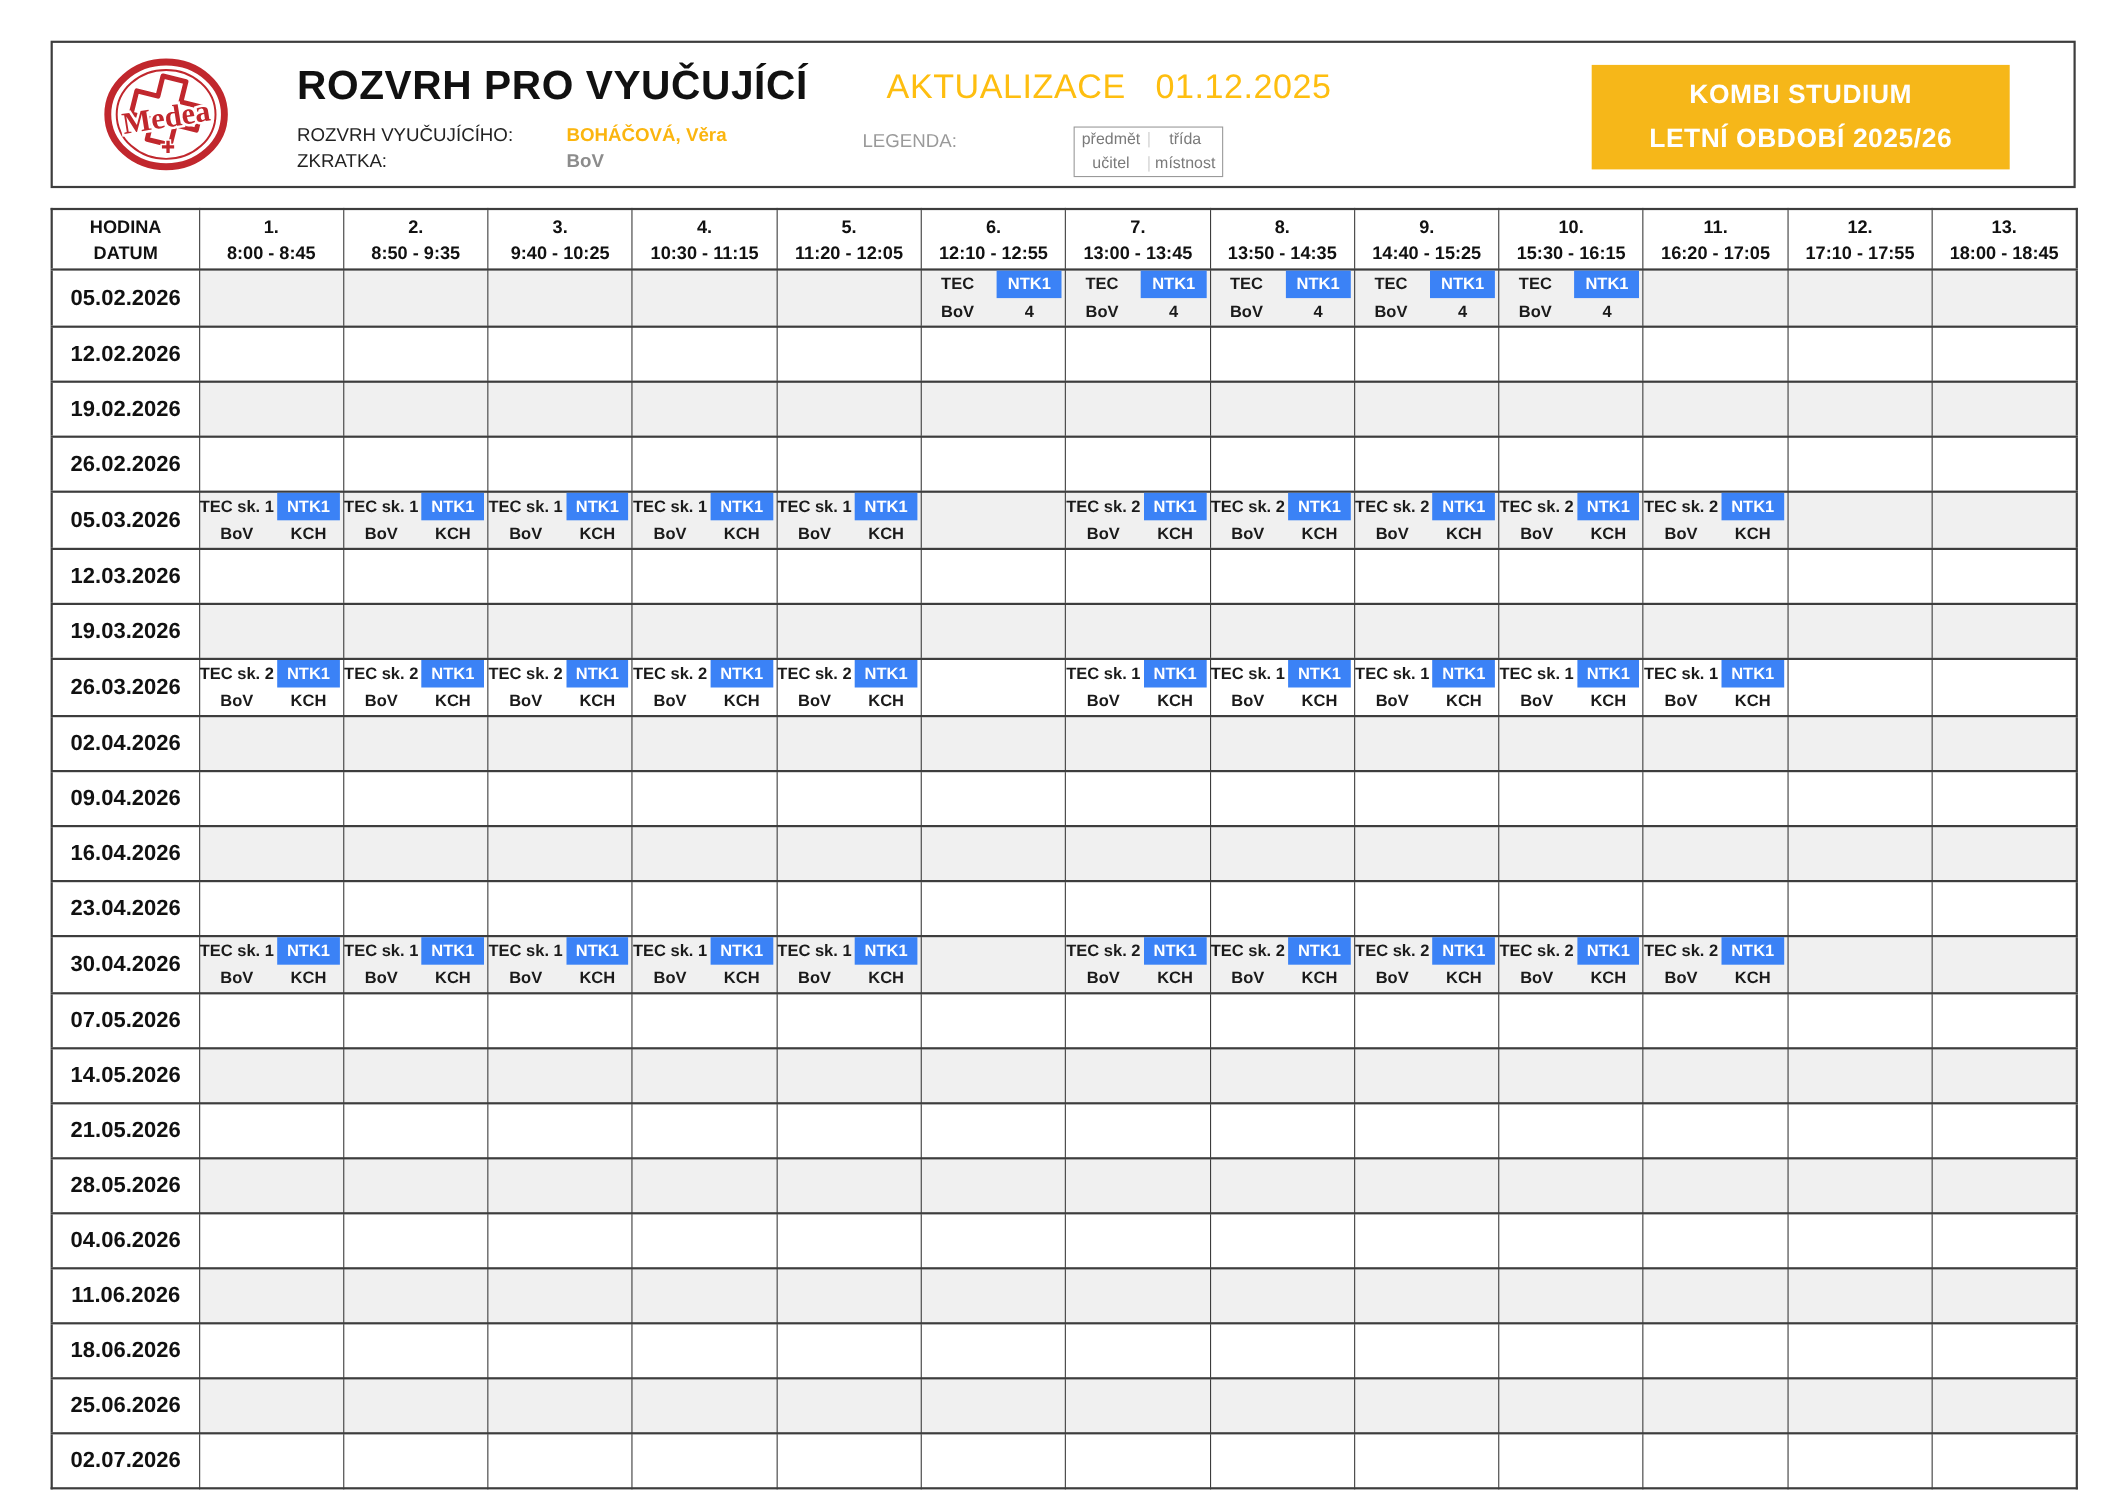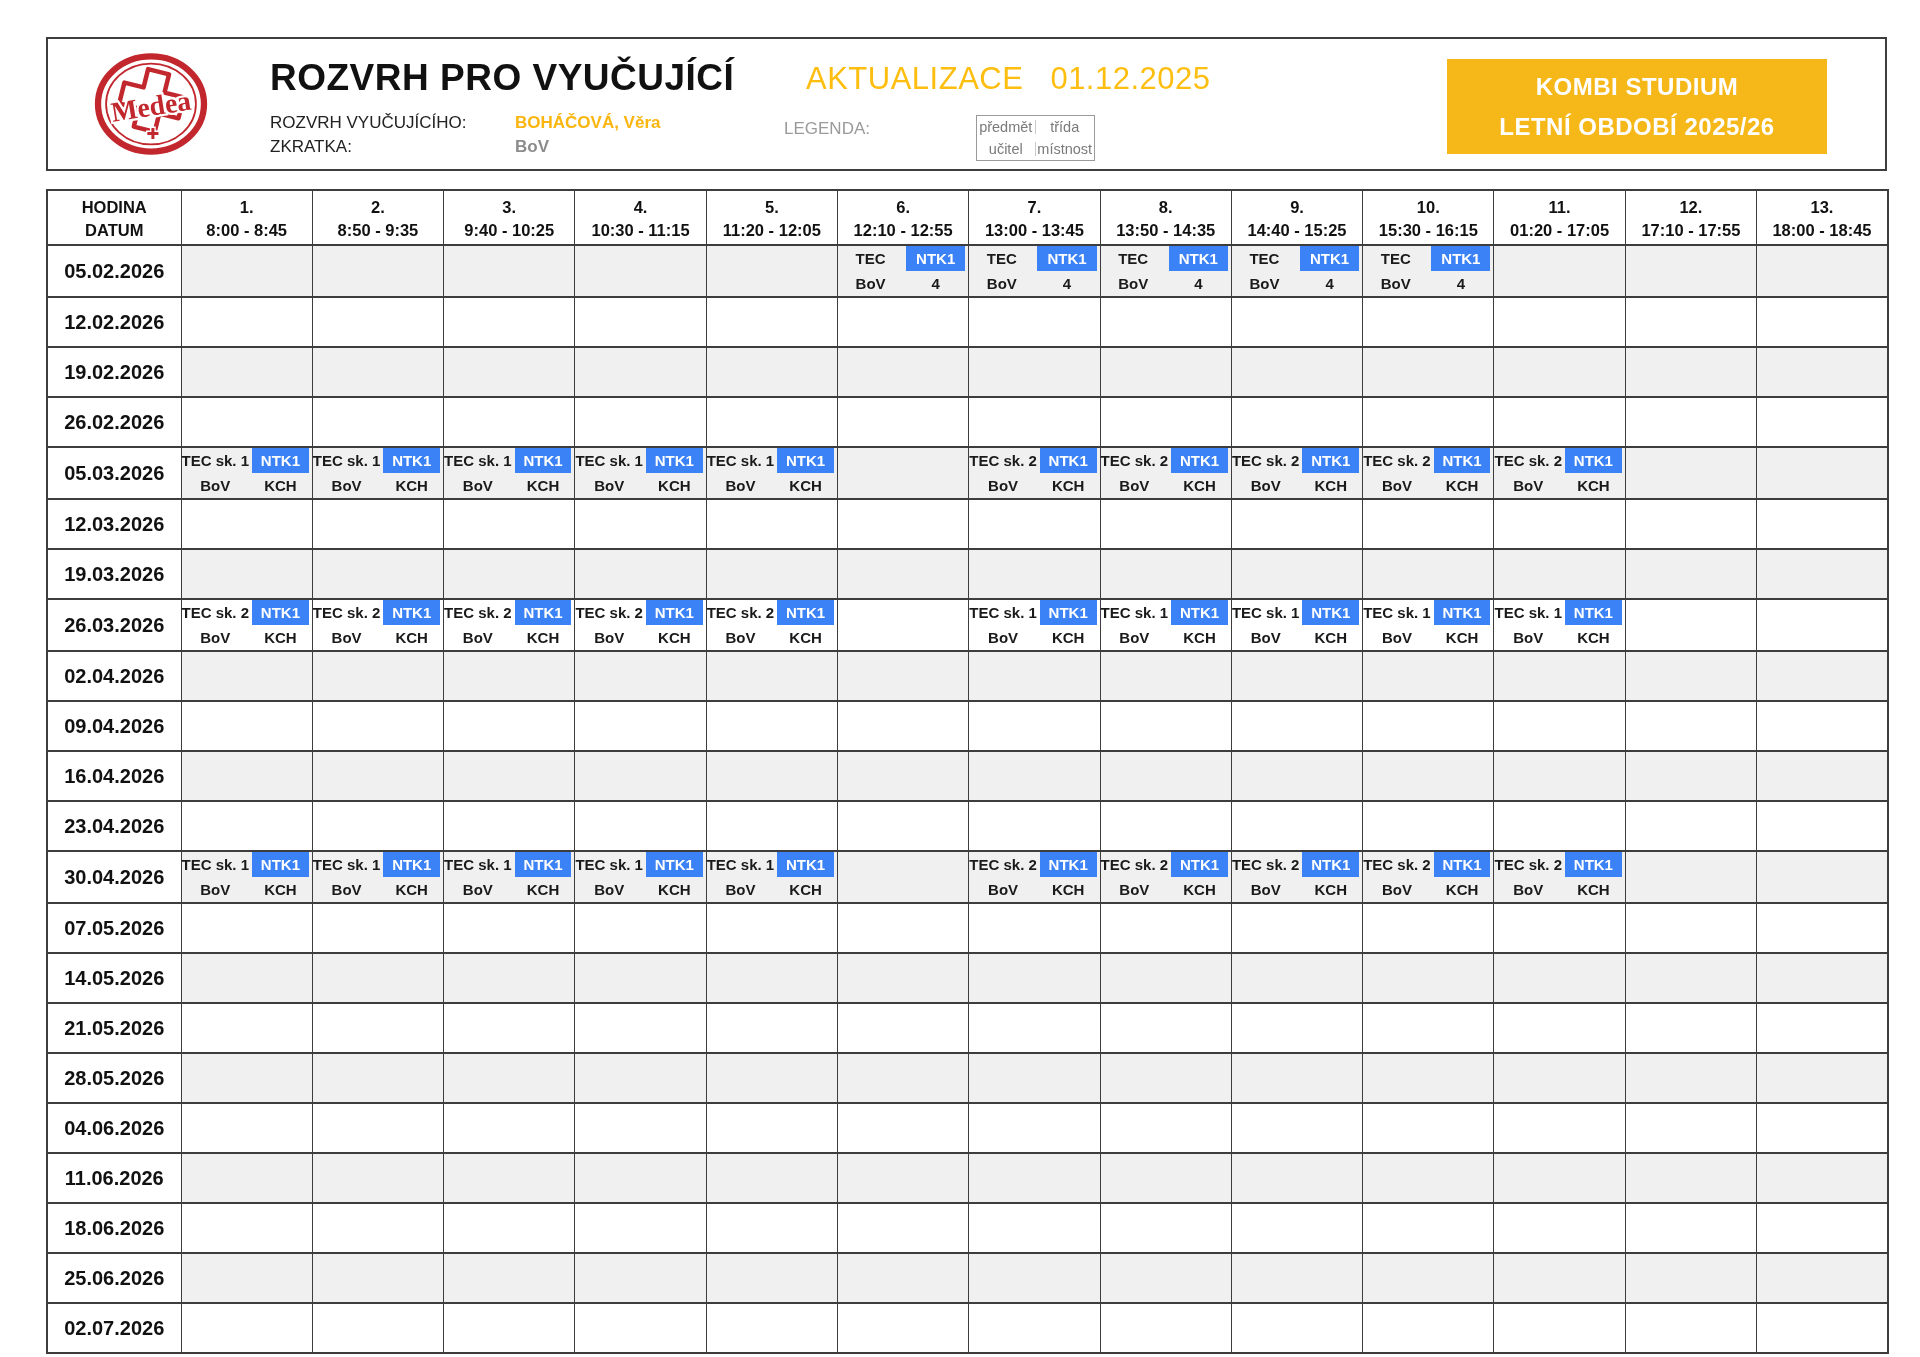--- a/index.html
+++ b/index.html
@@ -13,21 +13,21 @@
   .title{position:absolute;left:222px;top:18px;font-size:37px;font-weight:bold;color:#111;letter-spacing:.5px;}
   .meta{position:absolute;left:222px;top:72px;font-size:17px;color:#222;line-height:24px;}
   .meta .mrow{display:flex;}
   .meta .mlabel{width:245px;}
   .meta .mval{font-weight:bold;}
   .mval.orange{color:#FBB50F;}
   .mval.gray{color:#8c8c8c;}
   .aktualizace{position:absolute;left:758px;top:22px;font-size:31px;color:#FEBE10;font-weight:500;letter-spacing:.5px;}
   .aktualizace .akt-date{margin-left:27px;}
   .legend-label{position:absolute;left:736px;top:80px;font-size:17px;color:#9a9a9a;}
-  .legend-box{position:absolute;left:928px;top:76px;width:119px;height:46px;
+  .legend-box{position:absolute;left:928px;top:76px;width:136px;height:46px;
     border:1.5px solid #9a9a9a;box-sizing:border-box;display:grid;
     grid-template-columns:1fr 1fr;grid-template-rows:1fr 1fr;
     font-size:14.5px;color:#7a7a7a;align-items:center;justify-items:center;line-height:1;}
   .legend-box span:nth-child(odd){border-right:1px solid #c9c9c9;width:100%;text-align:center;}
   .kombi{position:absolute;left:1399px;top:20px;width:380px;height:95px;background:#F6B719;
     display:flex;flex-direction:column;align-items:center;justify-content:center;
     color:#fff;font-weight:bold;font-size:24px;line-height:40px;letter-spacing:.5px;}
 
   
   table.sched{position:absolute;left:46px;top:189px;border-collapse:collapse;table-layout:fixed;
@@ -159,21 +159,21 @@
           <th>
             <div class="num">9.</div>
             <div class="time">14:40 - 15:25</div>
           </th>
           <th>
             <div class="num">10.</div>
             <div class="time">15:30 - 16:15</div>
           </th>
           <th>
             <div class="num">11.</div>
-            <div class="time">01:20 - 17:05</div>
+            <div class="time">16:20 - 17:05</div>
           </th>
           <th>
             <div class="num">12.</div>
             <div class="time">17:10 - 17:55</div>
           </th>
           <th>
             <div class="num">13.</div>
             <div class="time">18:00 - 18:45</div>
           </th>
         </tr>

